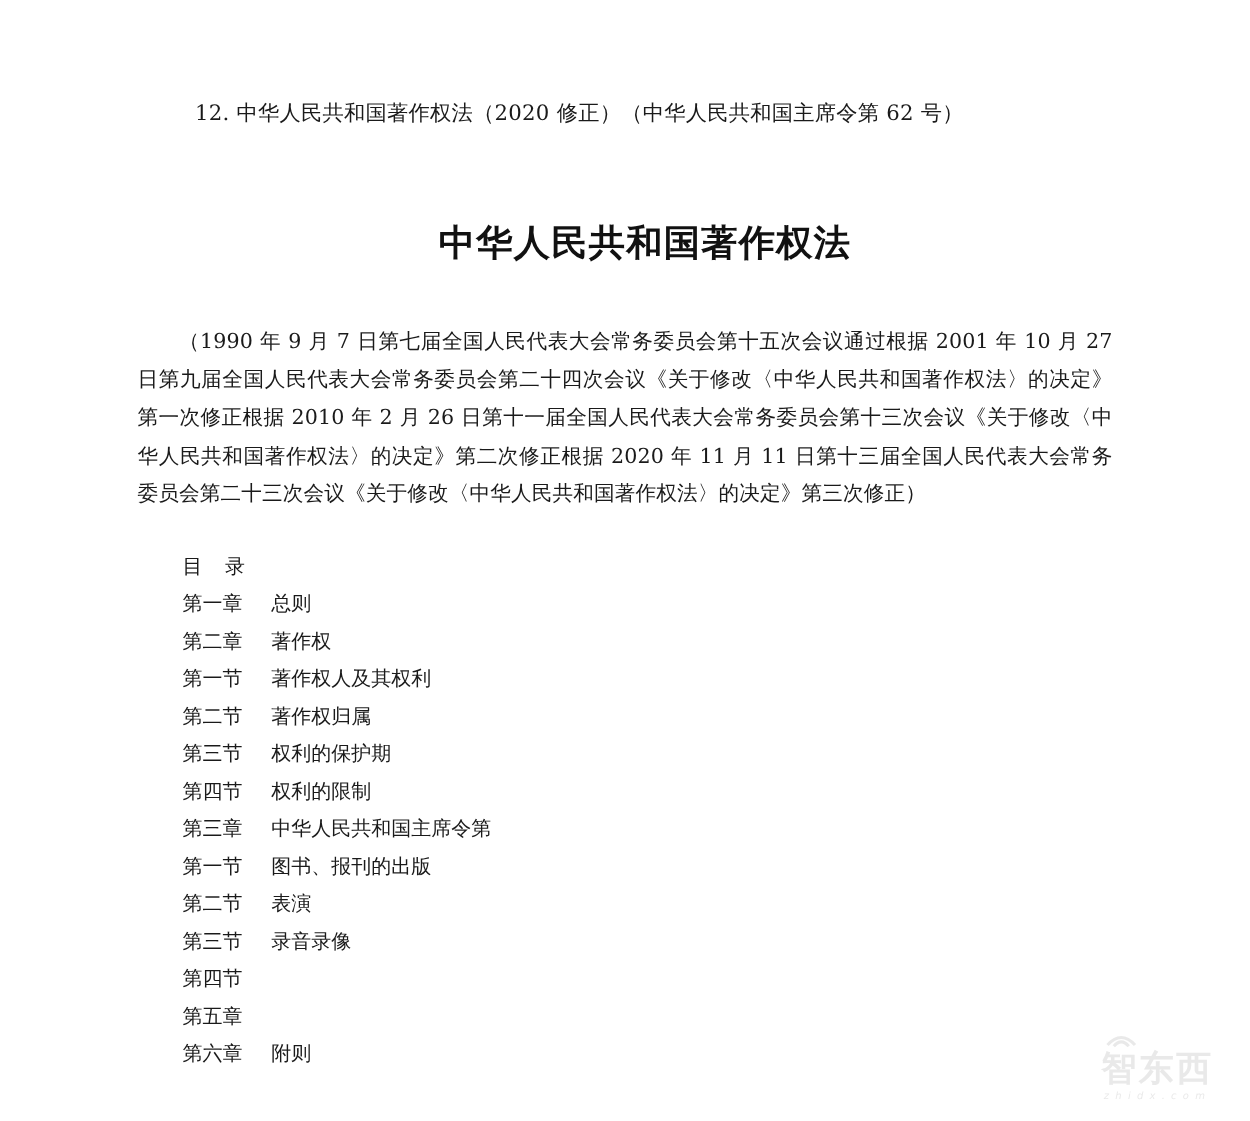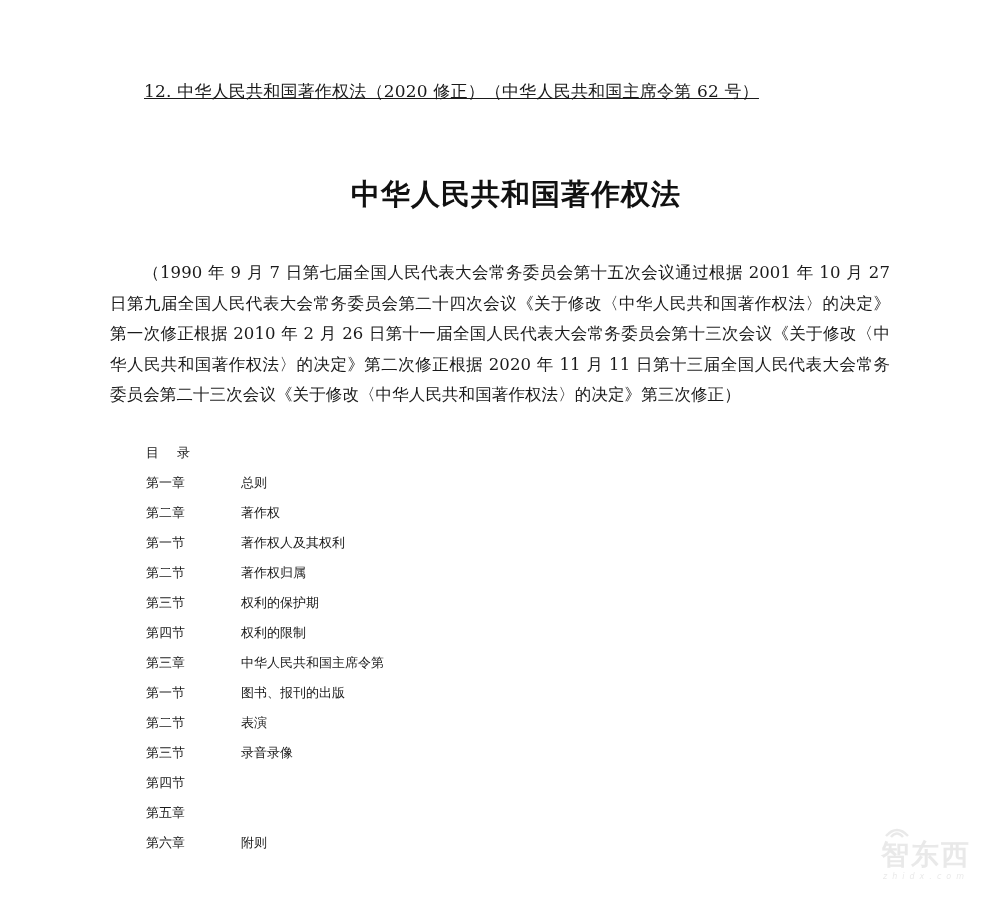--- a/index.html
+++ b/index.html
@@ -10,27 +10,26 @@
     body {
       width: 1000px;
       height: 897px;
       position: relative;
       overflow: hidden;
       font-family: "DejaVu Serif", "Liberation Serif", serif;
       color: #1a1a1a;
     }
     .heading-line {
       position: absolute;
-      left: 144px;
+      left: 156px;
       top: 79px;
       font-size: 17px;
       line-height: 24px;
       white-space: nowrap;
       letter-spacing: 0.2px;
-      text-decoration: underline;
     }
     .doc-title {
       position: absolute;
       left: 16px;
       width: 1000px;
       top: 174px;
       text-align: center;
       font-family: "DejaVu Sans", "Liberation Sans", sans-serif;
       font-weight: bold;
       font-size: 29px;
@@ -47,33 +46,32 @@
       line-height: 30.5px;
       text-align: justify;
       text-align-last: left;
       text-indent: 33px;
       letter-spacing: 0.1px;
     }
     .toc {
       position: absolute;
       left: 146px;
       top: 438px;
-      font-size: 13px;
+      font-size: 16px;
     }
     .toc-title {
       height: 30px;
       line-height: 30px;
       letter-spacing: 18px;
     }
     .toc-row {
       display: flex;
       height: 30px;
       line-height: 30px;
       white-space: nowrap;
-      gap: 24px;
     }
     .toc-num {
       width: 71px;
       flex: none;
     }
     .toc-label {
       flex: none;
     }
     .watermark {
       position: absolute;

